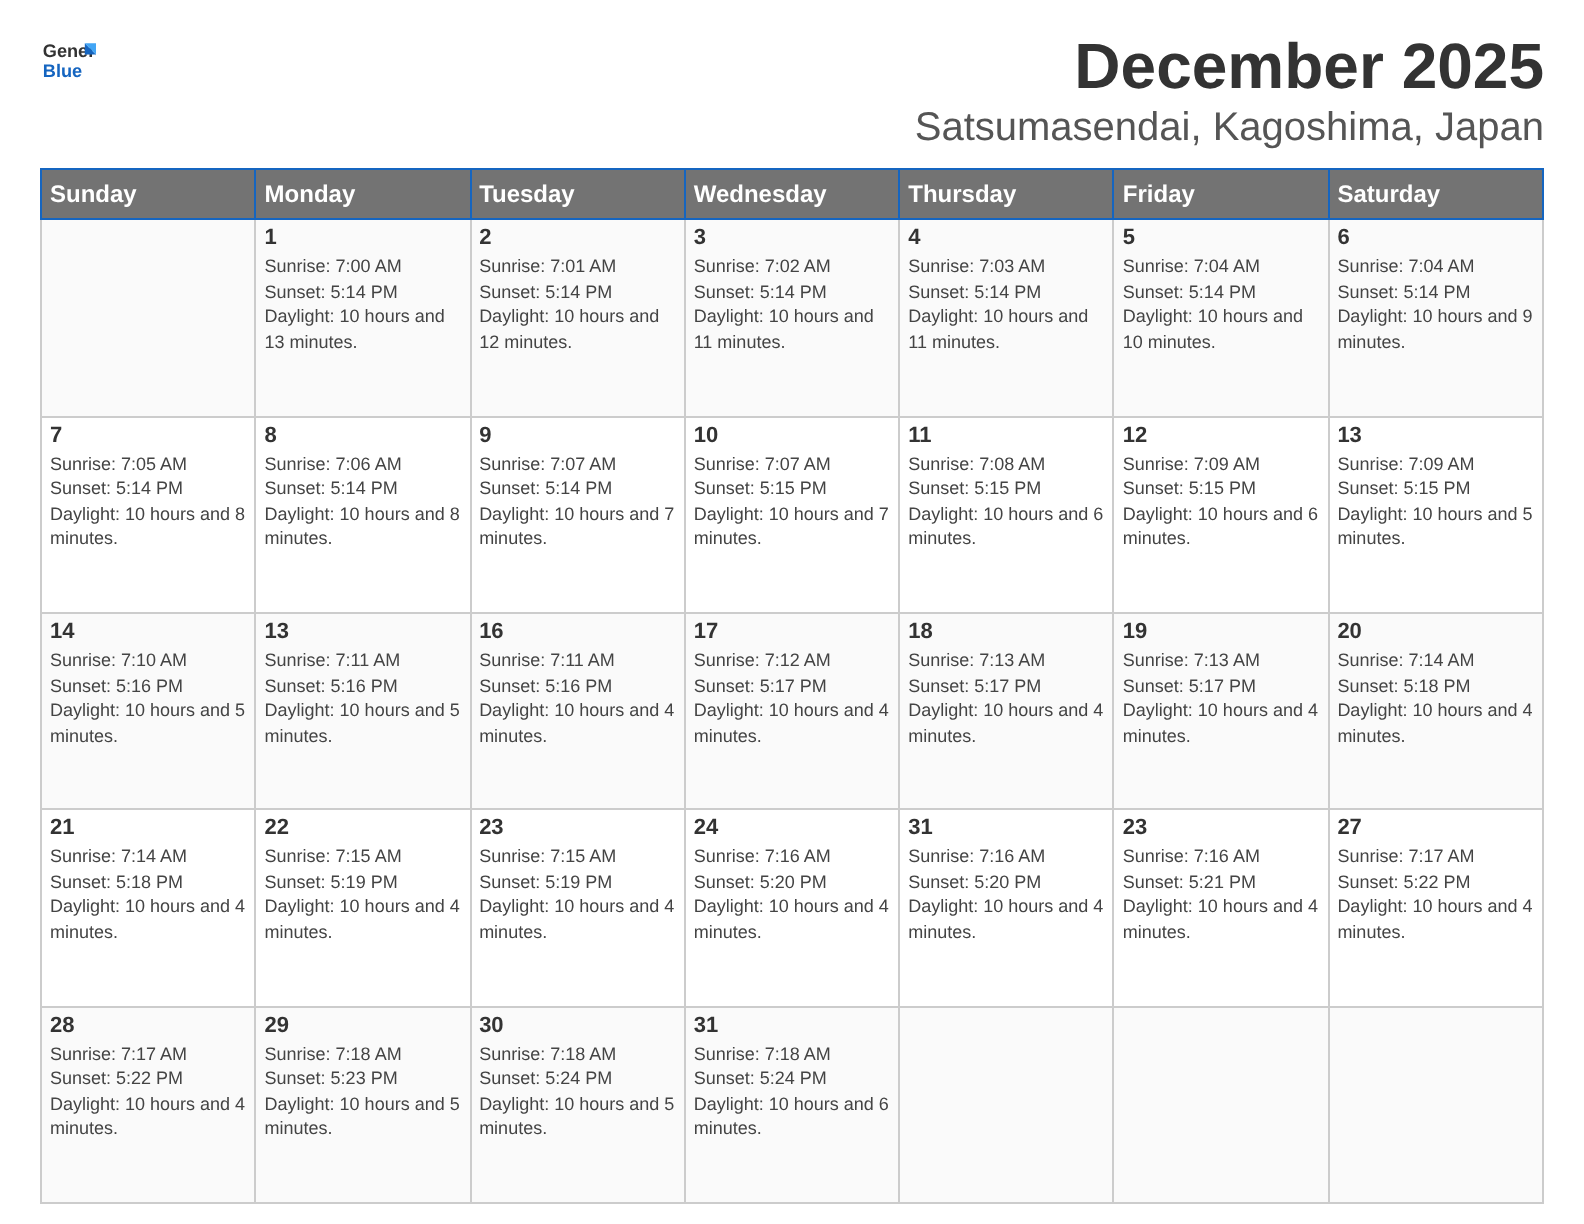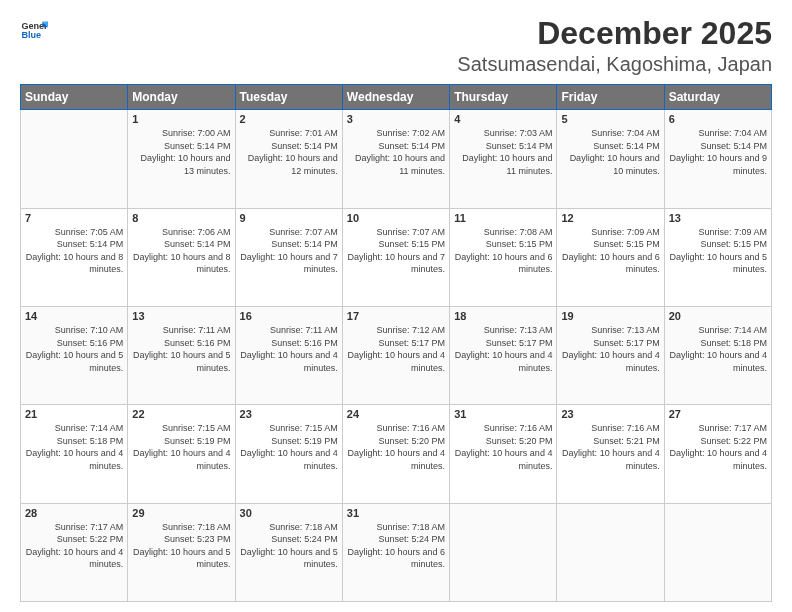--- a/index.html
+++ b/index.html
@@ -74,21 +74,20 @@
       font-size: 11px;
       font-weight: bold;
       color: #333;
       display: block;
       margin-bottom: 2px;
     }
     .day-info {
       font-size: 9px;
       color: #444;
       line-height: 1.4;
-      text-align: right;
     }
     .empty-cell {
       background: #f9f9f9;
     }
     tr:nth-child(even) td {
       background: #fff;
     }
     .week-row td {
       background: #fff;
     }

